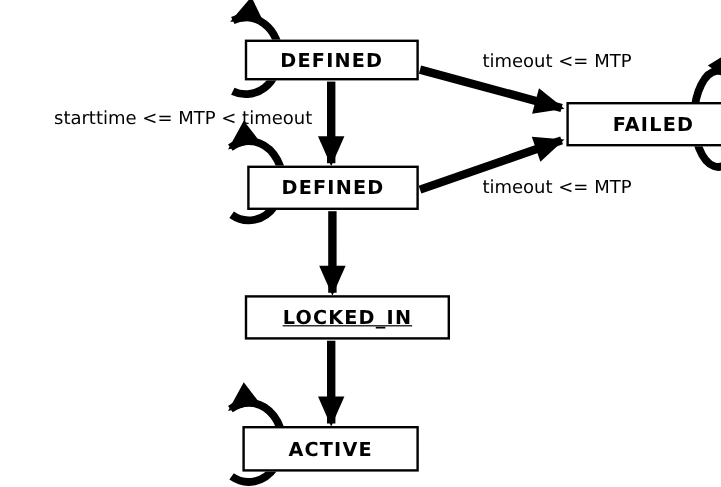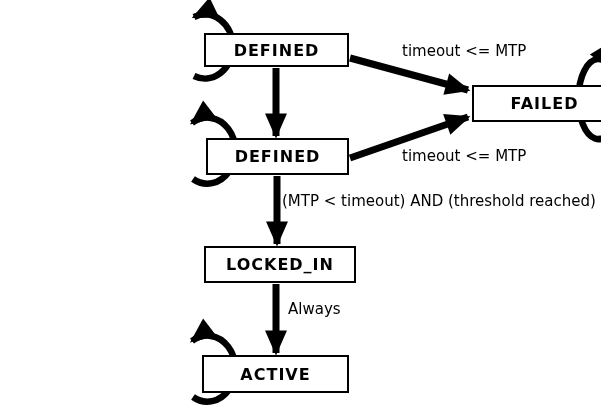--- a/index.html
+++ b/index.html
@@ -21,21 +21,21 @@
     font-weight:bold;font-size:16px;letter-spacing:1px;color:#000000;
   }
   .edge-label{
     position:absolute;
     font-weight:normal;font-size:15px;color:#000000;
     white-space:nowrap;line-height:18px;
   }
   .st-defined  {left:160px;top:33px; width:145px;height:34px;}
   .st-failed   {left:428px;top:85px; width:145px;height:37px;}
   .st-started  {left:162px;top:138px;width:143px;height:37px;}
-  .st-lockedin {left:160px;top:246px;width:152px;height:37px;}
+  .st-lockedin {left:160px;top:246px;width:171px;height:37px;text-decoration:underline;}
   .st-active   {left:158px;top:355px;width:147px;height:38px;text-align:center;}
   .lbl-starttime      {left:1px;  top:89px;}
   .lbl-timeout-top    {left:358px;top:42px;}
   .lbl-timeout-bottom {left:358px;top:147px;}
   .lbl-mtp-and        {left:238px;top:192px;}
   .lbl-always         {left:244px;top:300px;}
   path.edge{stroke:#000000;fill:none;}
   path.shaft{stroke-width:7px;}
   path.loop{stroke-width:6.5px;}
 </style>
@@ -62,18 +62,17 @@
     <path class="edge shaft" d="M 233,176 L 233,244" marker-end="url(#ah)"></path>
     <path class="edge shaft" d="M 232,284 L 232,353" marker-end="url(#ah)"></path>
   </svg>
 
   <div class="state st-defined">DEFINED</div>
   <div class="state st-failed">FAILED</div>
   <div class="state st-started">DEFINED</div>
   <div class="state st-lockedin">LOCKED_IN</div>
   <div class="state st-active">ACTIVE</div>
 
+  <div class="edge-label lbl-starttime">starttime &lt;= MTP &lt; timeout</div>
   <div class="edge-label lbl-timeout-top">timeout &lt;= MTP</div>
   <div class="edge-label lbl-timeout-bottom">timeout &lt;= MTP</div>
-  <div class="edge-label lbl-mtp-and">(MTP &lt; timeout) AND (threshold reached)</div>
-  <div class="edge-label lbl-always">Always</div>
 
 </div>
 
 </body></html>

